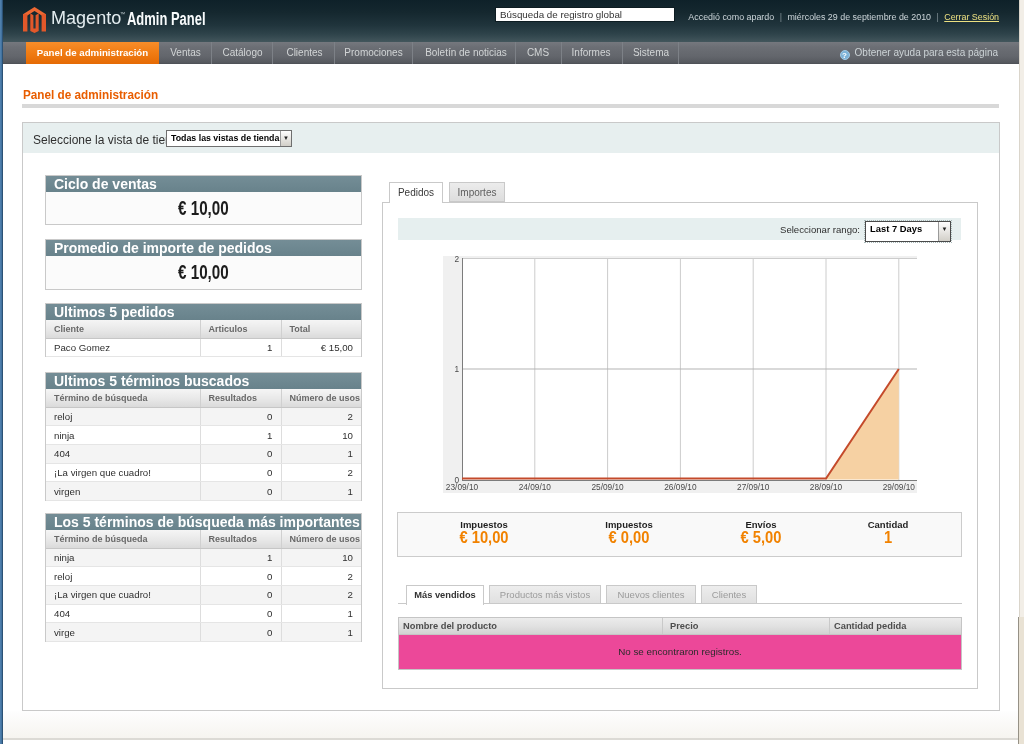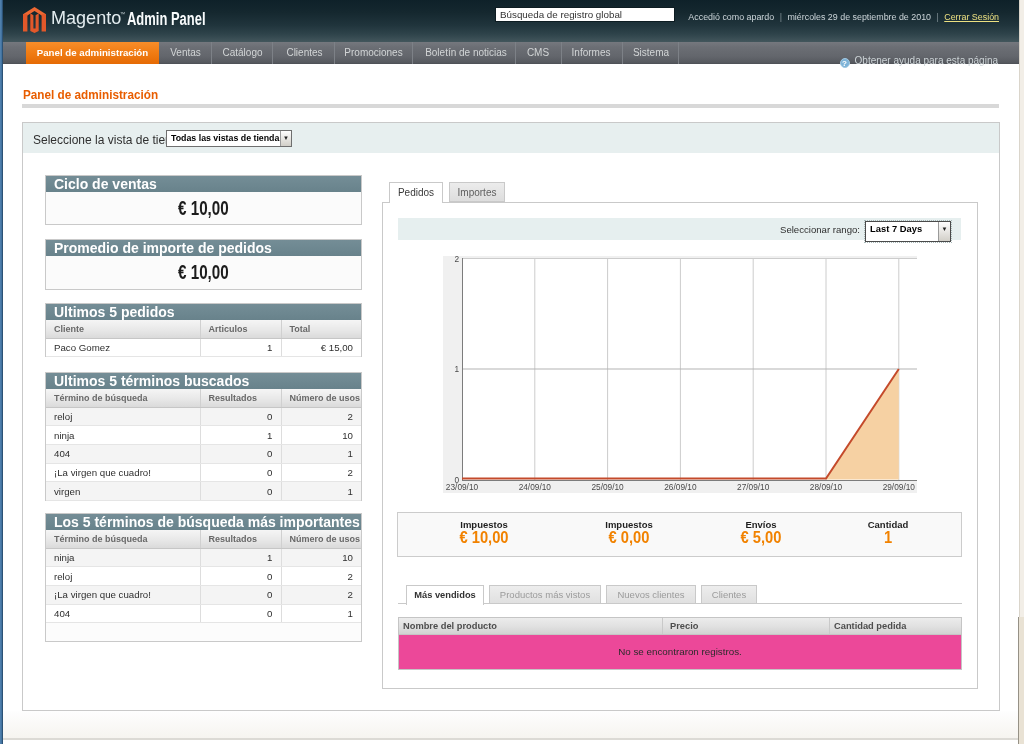--- a/index.html
+++ b/index.html
@@ -28,21 +28,21 @@
 #hmeta a { color:#ece081; text-decoration:underline; }
 
 
 #nav { left:3px; top:42px; width:1016px; height:22px;
   background:linear-gradient(180deg,#75787e 0%,#6b6e74 25%,#63666c 65%,#575a60 92%,#4c4f55 100%); }
 #nav .it { position:absolute; top:0; height:22px; line-height:22px; font-size:10px; color:#d2d5d6; transform:translateX(-50%); white-space:nowrap; }
 #nav .sp { position:absolute; top:0; width:1px; height:22px; background:#7d8187; }
 #navactive { position:absolute; left:23px; top:0; width:133px; height:22px; line-height:22px;
   background:linear-gradient(180deg,#f78d2a 0%,#f07c13 50%,#e56a04 100%);
   color:#fff; font-weight:bold; font-size:9.7px; text-align:center; }
-#navhelp { position:absolute; right:21px; top:8px; height:32px; line-height:22px; font-size:10px; color:#ccd3d6; }
+#navhelp { position:absolute; right:21px; top:0; height:32px; line-height:22px; font-size:10px; color:#ccd3d6; }
 #helpic { display:inline-block; width:10px; height:10px; border-radius:50%; background:#7db3d8; border:1px solid #a3c9e2;
   color:#fff; font-size:8px; font-weight:bold; line-height:10px; text-align:center; vertical-align:-2px; margin-right:5px; }
 
 
 #title { left:23px; top:87px; font-size:13.5px; font-weight:bold; color:#e85d00; transform:scaleX(0.87); transform-origin:0 0; white-space:nowrap; }
 #titleline { left:22px; top:104px; width:977px; height:4px; background:#d8d8d8; }
 
 #mainbox { left:22px; top:122px; width:978px; height:589px; border:1px solid #c9c9c9; background:#fff; }
 #switchbar { left:23px; top:123px; width:976px; height:30px; background:#e7efef; }
 #switchlbl { left:33px; top:133px; font-size:12px; color:#2f2f2f; }
@@ -241,20 +241,25 @@
             <td class="n">0</td>
             <td class="n">2</td>
           </tr>
       <tr class="g">
             <td>¡La virgen que cuadro!</td>
             <td class="n">0</td>
             <td class="n">2</td>
           </tr>
       <tr class="w">
             <td>404</td>
+            <td class="n">0</td>
+            <td class="n">1</td>
+          </tr>
+      <tr class="g">
+            <td>virge</td>
             <td class="n">0</td>
             <td class="n">1</td>
           </tr>
     </tbody>
       </table>
   </div>
 
   <div class="abs" id="panel"></div>
   <div class="abs" id="ptab1">Pedidos</div>
   <div class="abs" id="ptab2">Importes</div>

